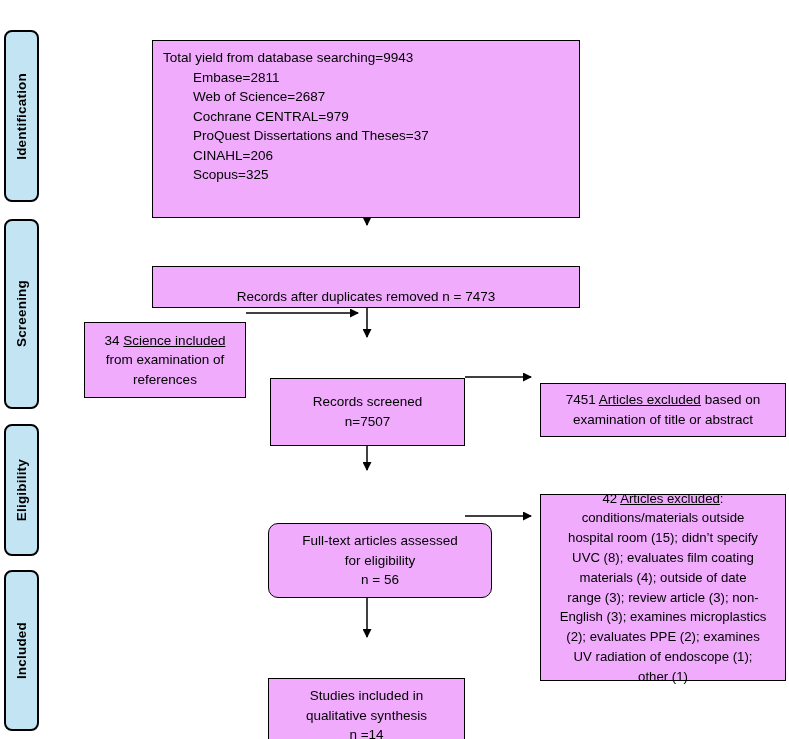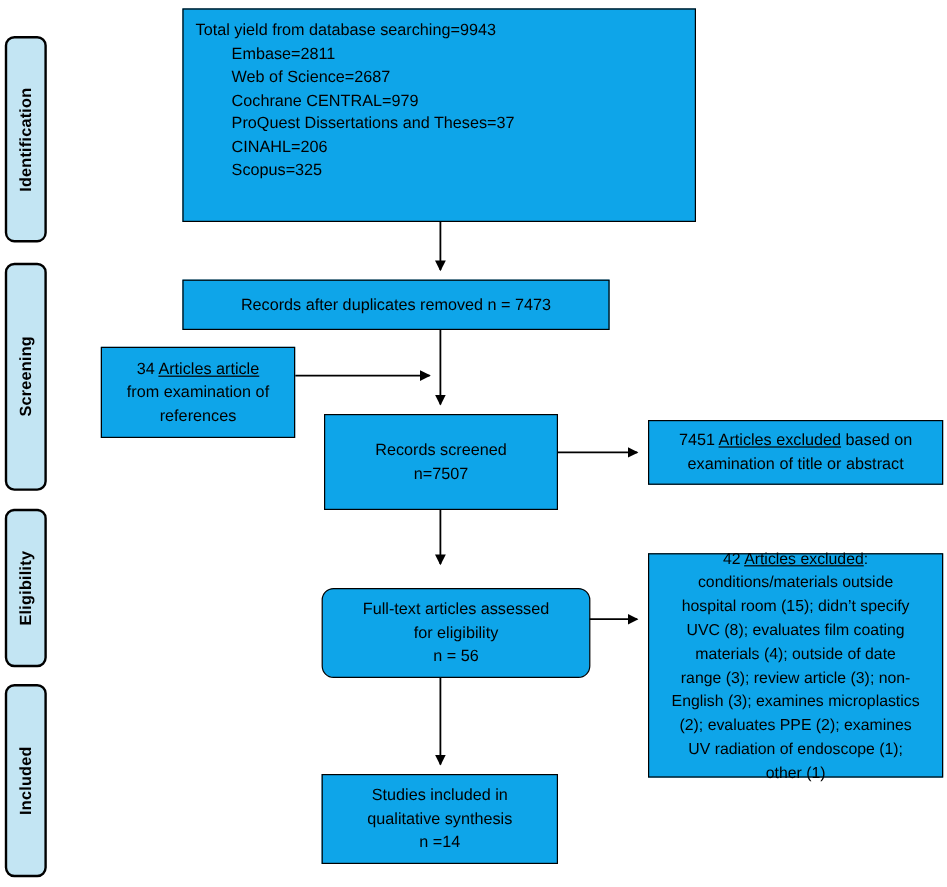--- a/index.html
+++ b/index.html
@@ -26,25 +26,26 @@
   .stage span {
     writing-mode: vertical-rl;
     transform: rotate(180deg);
     font-weight: bold;
     font-size: 13.5px;
     letter-spacing: 0.2px;
   }
   .box {
     position: absolute;
     border: 1.5px solid #000;
-    background: #0ea5e9;
+    background: #f0abfc;
     box-sizing: border-box;
     z-index: 1;
     font-size: 13.5px;
     line-height: 1.45;
+    margin-top: 33px;
   }
   .box.center {
     display: flex; align-items: center; justify-content: center;
     text-align: center;
     white-space: pre-line;
   }
   .db-box { padding: 7px 10px; }
   .db-items { margin-left: 30px; }
   .u { text-decoration: underline; }
   .small-lh { line-height: 1.5; font-size: 13.2px; padding: 4px 6px; }
@@ -85,31 +86,31 @@
   <div class="db-items">
       <div>Embase=2811</div>
       <div>Web of Science=2687</div>
       <div>Cochrane CENTRAL=979</div>
       <div>ProQuest Dissertations and Theses=37</div>
       <div>CINAHL=206</div>
       <div>Scopus=325</div>
     </div>
 </div>
 
-<div class="box center" style="left:152px; top:233px; width:356px; height:42px;">
+<div class="box center" style="left:152px; top:233px; width:428px; height:42px;align-items:flex-end;">
   <span>Records after duplicates removed n = 7473</span>
 </div>
 
 <div class="box center" style="left:84px; top:289px; width:162px; height:76px;">
-  <span><span>34 </span><span class="u">Articles article</span><span>
+  <span><span>34 </span><span class="u">Science included</span><span>
 from examination of
 references</span></span>
 </div>
 
-<div class="box center" style="left:270px; top:345px; width:195px; height:80px;">
+<div class="box center" style="left:270px; top:345px; width:195px; height:68px;">
   <span>Records screened
 n=7507</span>
 </div>
 
 <div class="box center" style="left:540px; top:350px; width:246px; height:54px;">
   <span><span>7451 </span><span class="u">Articles excluded</span><span> based on
 examination of title or abstract</span></span>
 </div>
 
 <div class="box center" style="left:268px; top:490px; width:224px; height:75px;border-radius:10px;">

